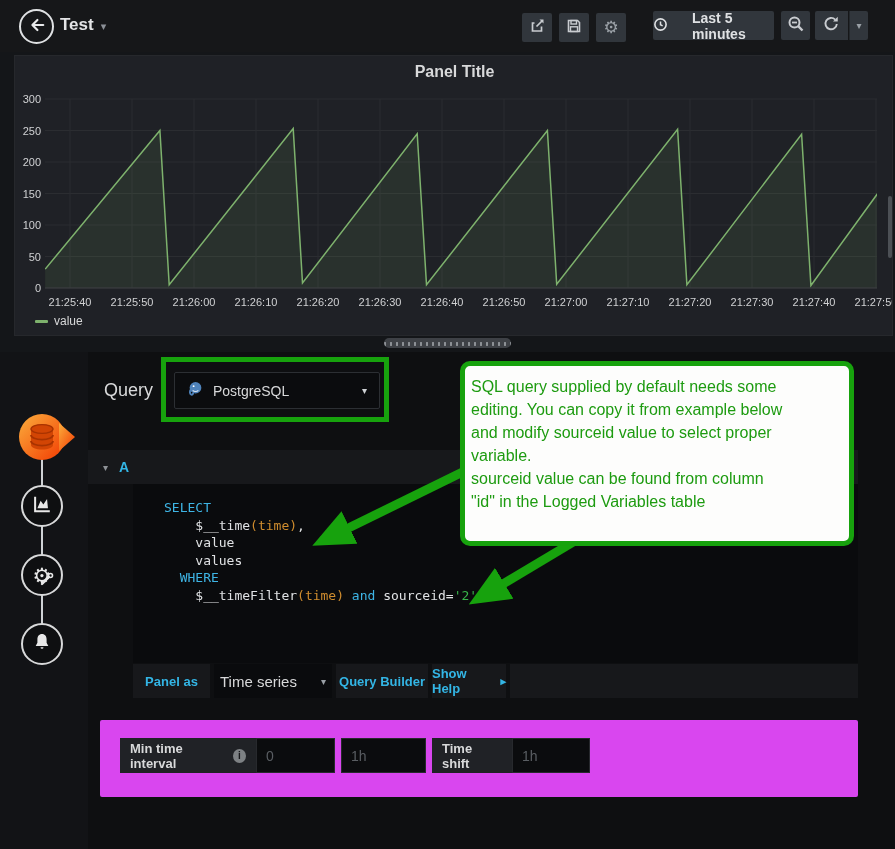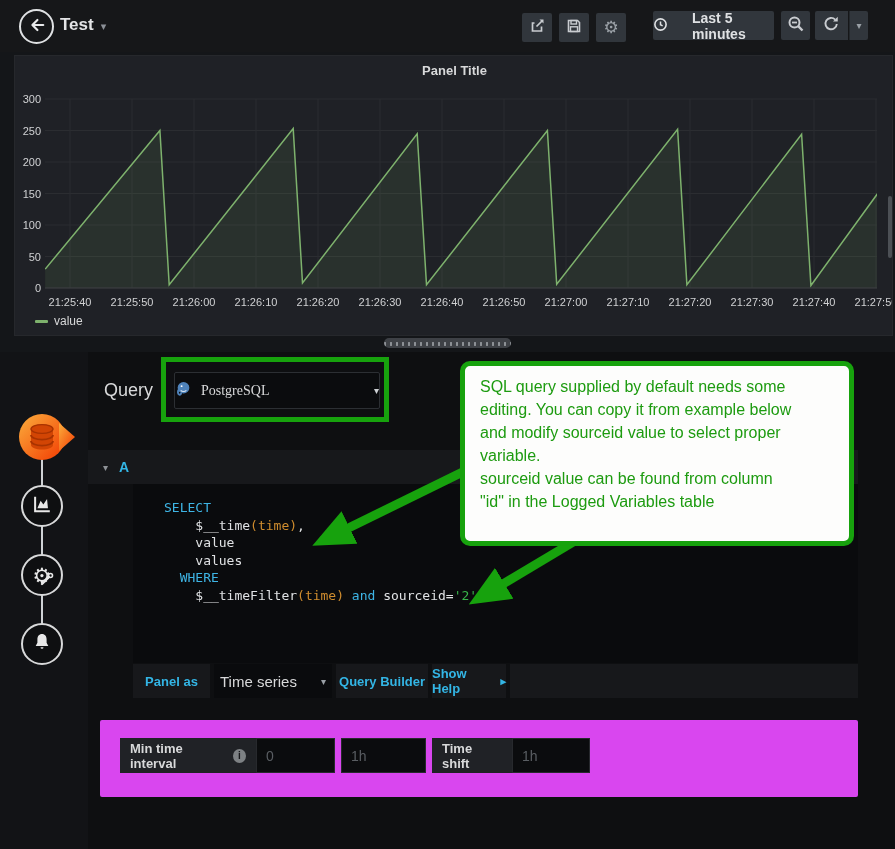--- a/index.html
+++ b/index.html
@@ -20,21 +20,21 @@
   .nav-ico { width:30px; }
   .time-btn { left:653px; top:11px; width:121px; gap:24px; font-size:14px; font-weight:700;
               color:#dfe1e3; }
   .gear-glyph { font-size:17px; color:#9aa0a6; line-height:1; }
 
   
   .upper-bg { left:0; top:52px; width:895px; height:300px; background:#141619; }
   .panel { left:14px; top:55px; width:879px; height:281px; background:#1f2126;
            border:1px solid #26282c; overflow:hidden; }
   .panel-title { left:0; top:7px; width:879px; text-align:center; color:#d8d9da;
-                 font-size:13px; font-weight:700; }
+                 font-size:16px; font-weight:700; }
   .legend { left:20px; top:258px; display:flex; align-items:center; gap:6px;
             color:#d8d9da; font-size:12px; }
   .legend-dash { width:13px; height:3px; border-radius:1px; }
   .chart-scroll-thumb { left:873px; top:140px; width:4px; height:62px; background:#4c5055;
                         border-radius:2px; }
 
   
   .resize-pill { left:384px; top:338px; width:127px; height:10px; border-radius:5px;
                  background:#3e4146; cursor:row-resize;
                  background-image:radial-gradient(#8d9196 1px, transparent 1.4px);
@@ -44,29 +44,29 @@
   .lower-bg { left:0; top:352px; width:895px; height:497px; background:#0e0f11; }
   .rail-col { left:0; top:352px; width:88px; height:497px; background:#121316; }
   .rail-line { left:41px; top:437px; width:2px; height:208px; background:#cfd2d5; }
   .rail-tab { width:42px; height:42px; border:2px solid #d8d9da; border-radius:50%;
               background:#0e0f11; display:flex; align-items:center; justify-content:center;
               cursor:pointer; }
 
   .query-header { left:104px; top:380px; color:#d8d9da; font-size:18px; font-weight:500; }
   .ds-dropdown { left:174px; top:372px; width:206px; height:37px; background:#0b0c0e;
                  border:1px solid #2c2f33; border-radius:2px; display:flex; align-items:center;
-                 padding:0 0; gap:9px; cursor:pointer;font-family:Liberation Serif, serif; }
+                 padding:0 12px; gap:9px; cursor:pointer; }
   .ds-dropdown .ds-name { color:#d8d9da; font-size:14px; flex:1; }
   .dd-caret { color:#cfd2d5; font-size:10px; }
   .green-rect { left:161px; top:357px; width:228px; height:65px; border:5px solid #17a20d;
                 z-index:6; pointer-events:none; }
 
   
   .callout { left:460px; top:361px; width:394px; height:185px; background:#fdfdfc;
-             border:5px solid #17a20d; border-radius:10px; padding:9px 15px; z-index:7; }
+             border:5px solid #17a20d; border-radius:10px; padding:9px 6px; z-index:7; }
   .callout div { color:#1d9b10; font-size:16px; line-height:23px; }
 
   .arrows-svg { left:0; top:0; width:895px; height:849px; z-index:5; pointer-events:none; }
 
   
   .refid-row { left:88px; top:450px; width:770px; height:34px; background:#17181b;
                display:flex; align-items:center; cursor:pointer; }
   .refid-row .caret { color:#8e9196; font-size:10px; margin-left:15px; }
   .refid-row .refid { color:#33b5e5; font-size:14px; font-weight:700; margin-left:11px; }
   .sql-editor { left:133px; top:484px; width:725px; height:179px; background:#0a0b0d;

